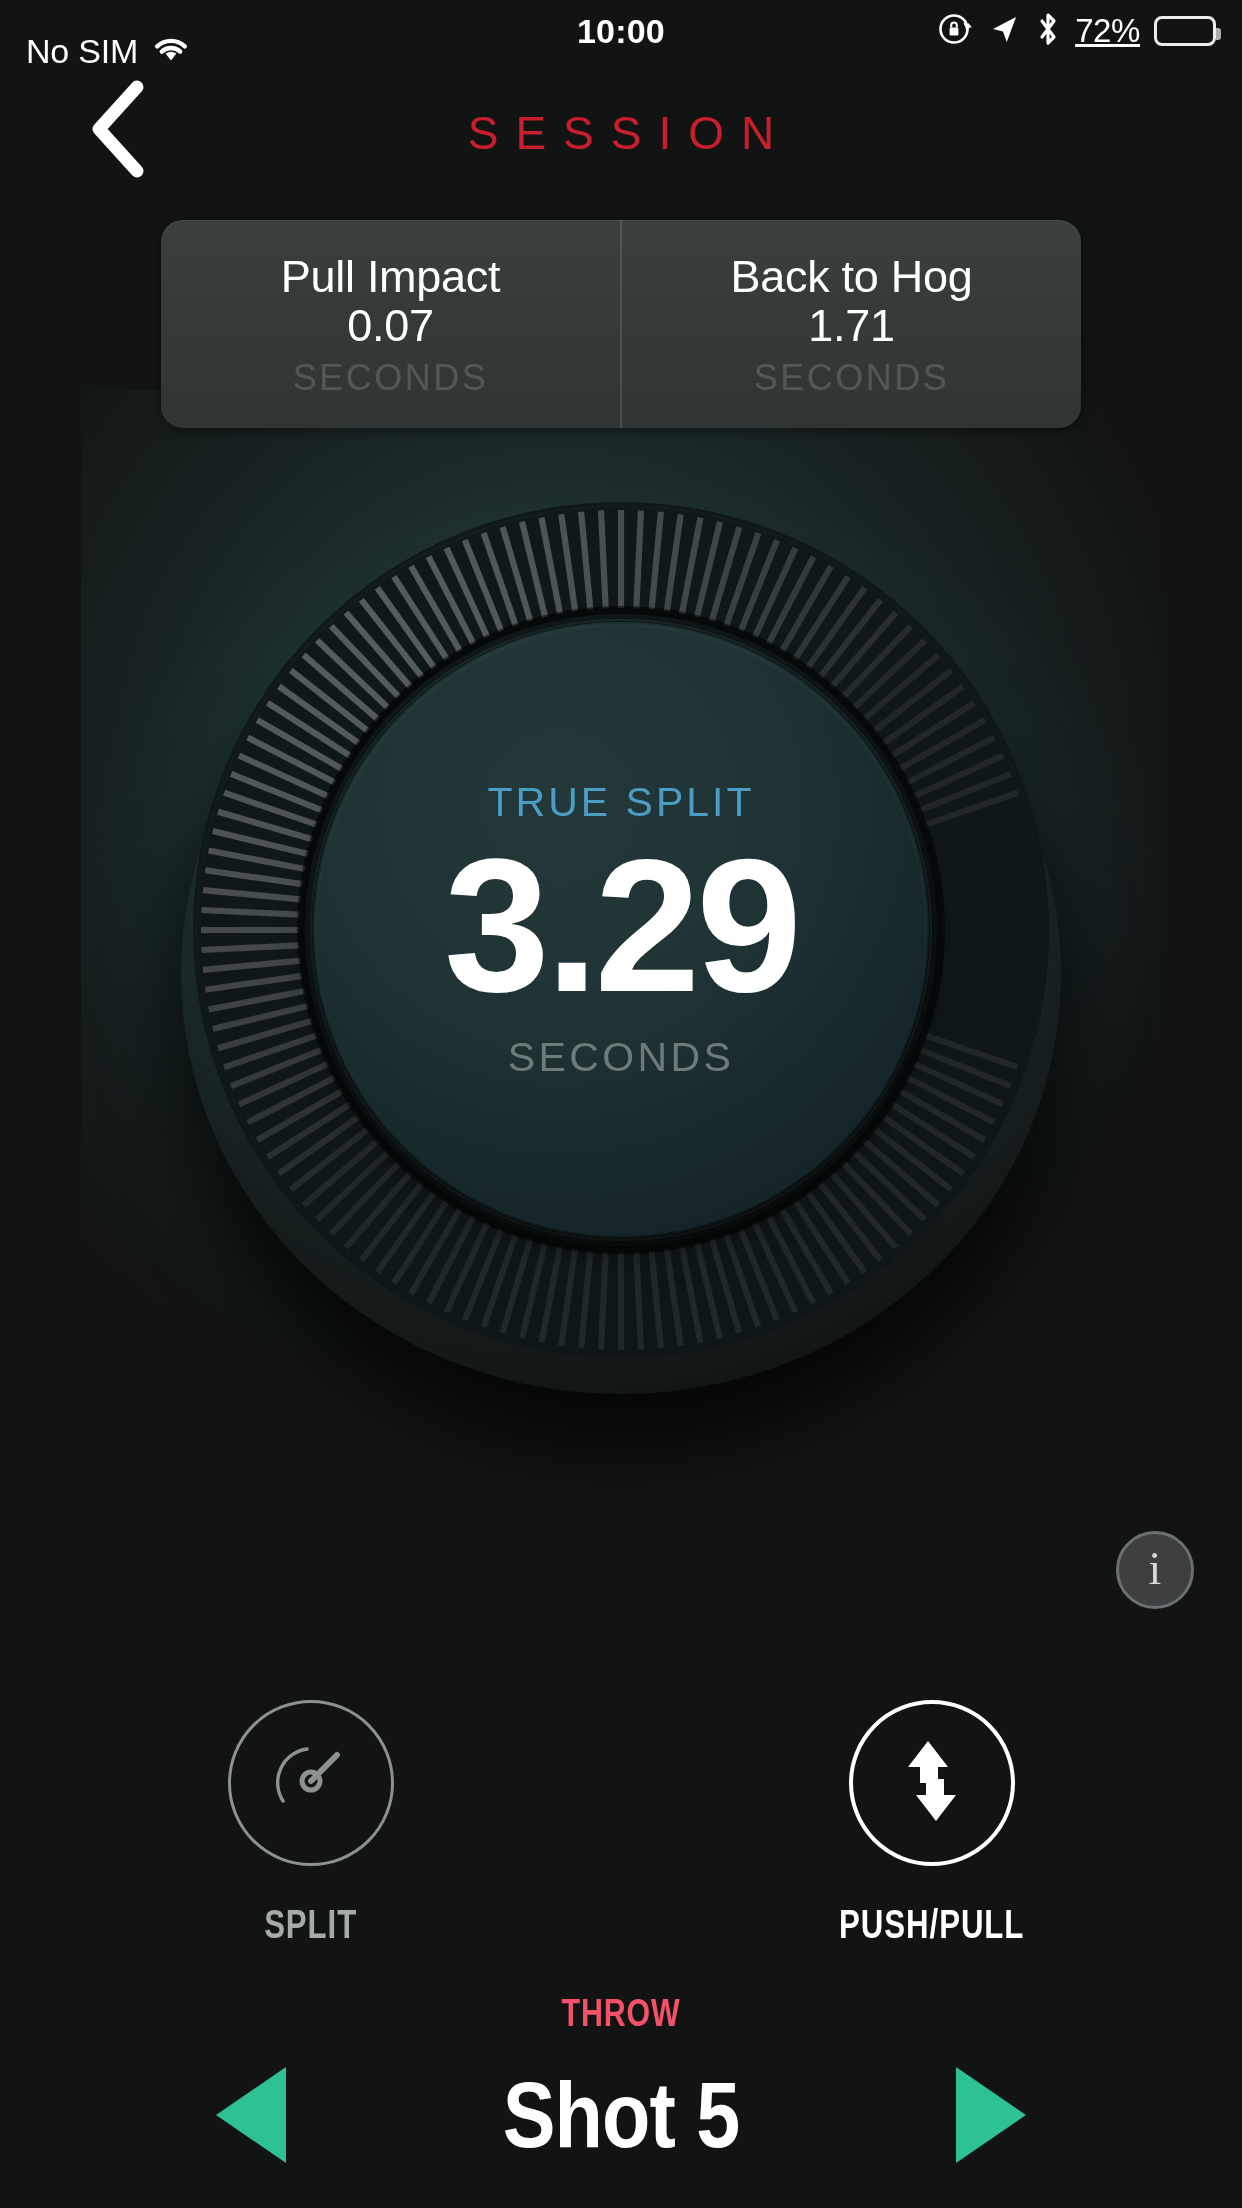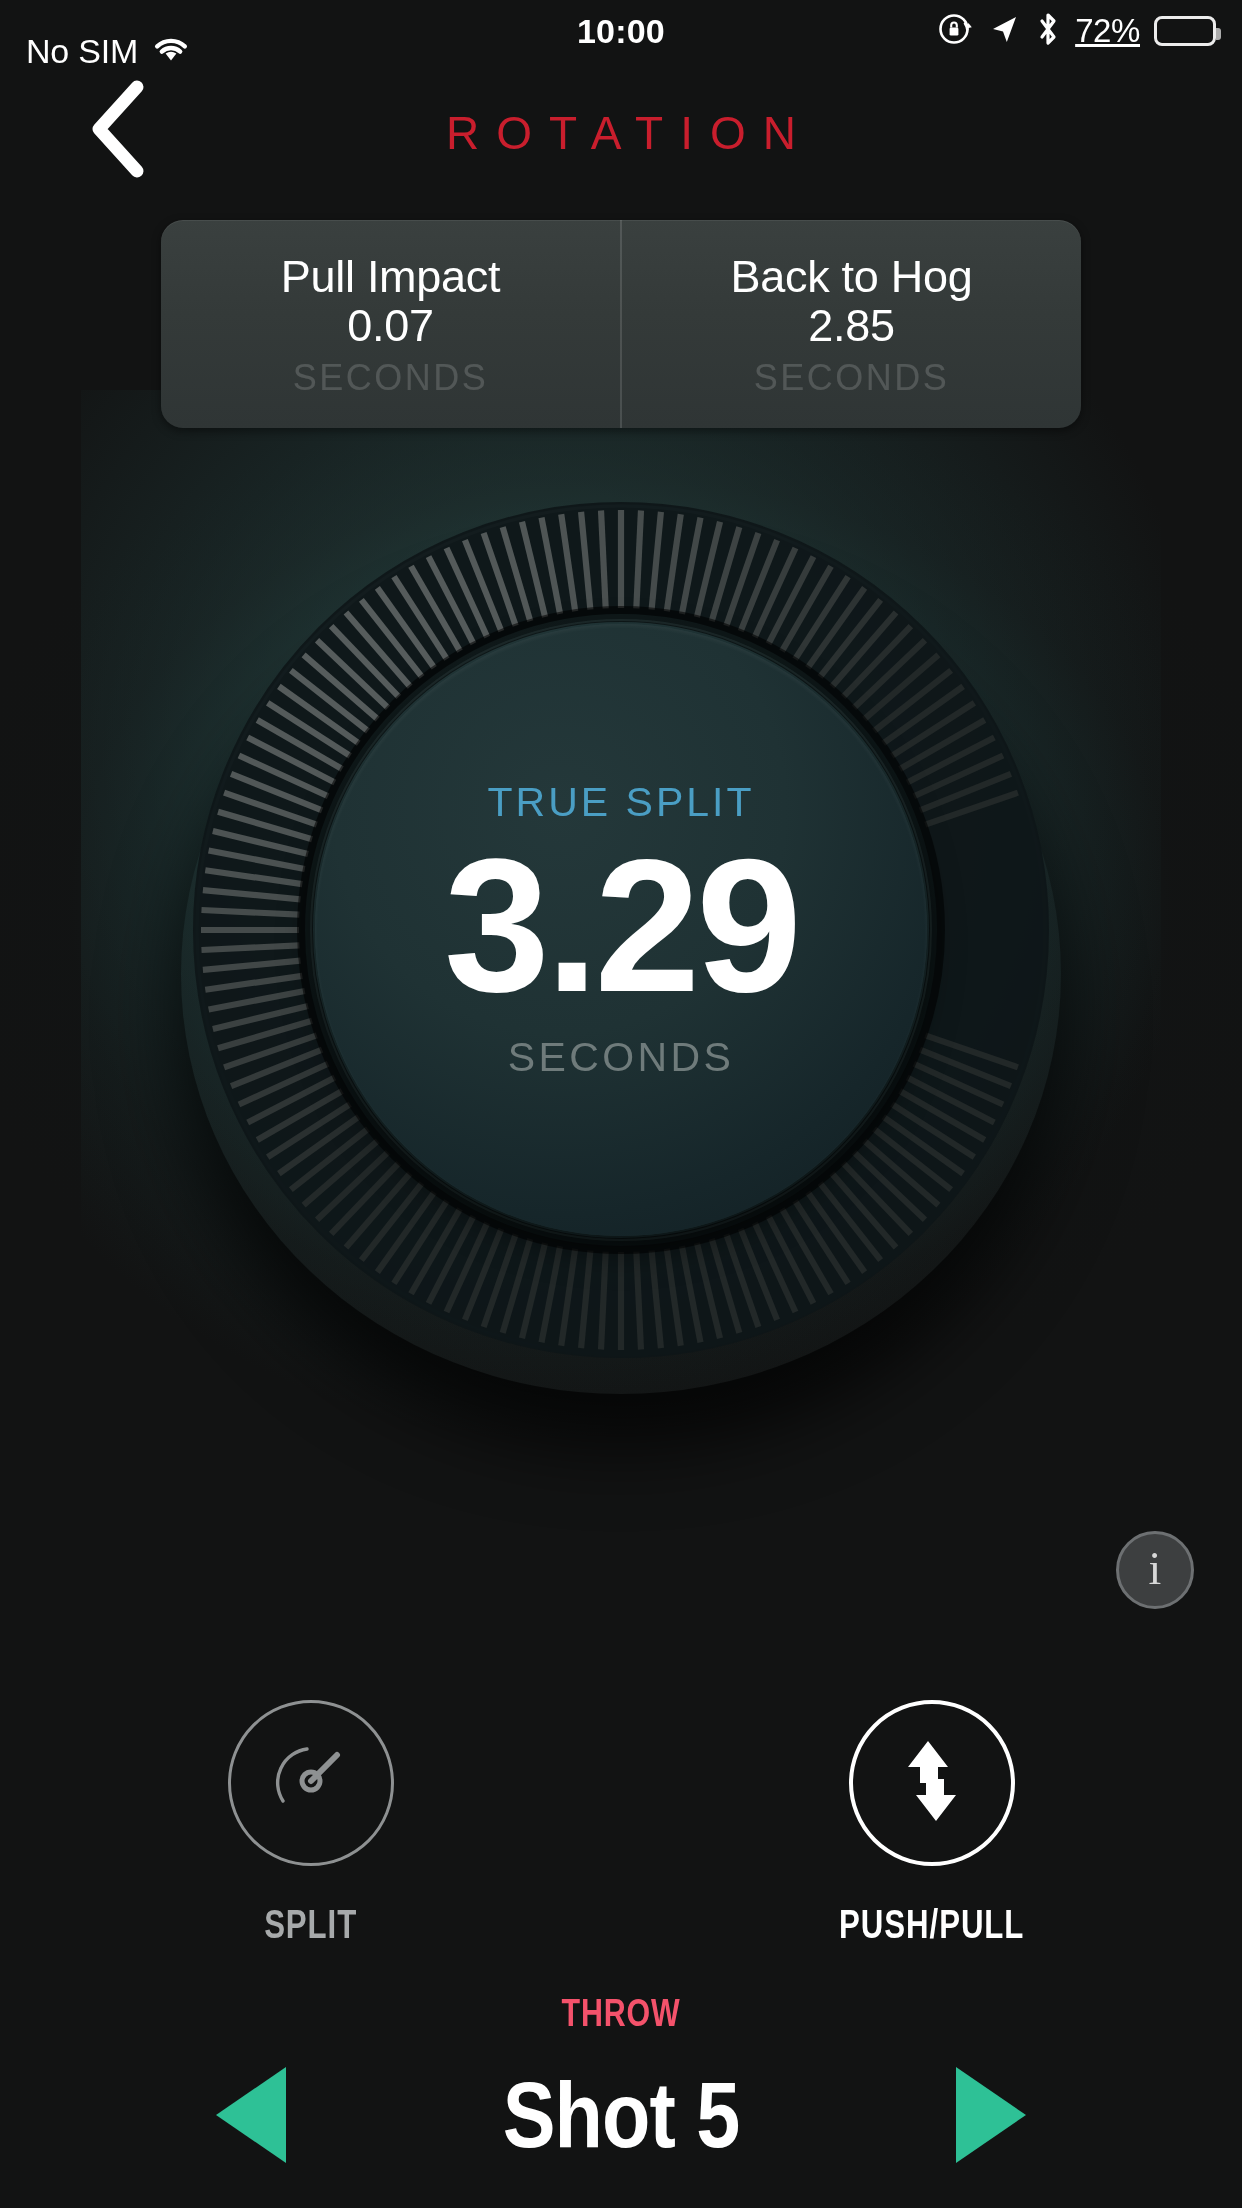--- a/index.html
+++ b/index.html
@@ -322,32 +322,32 @@
   </div>
 
   <div class="header">
     <div class="back-btn">
       <span>
         <svg width="72" height="104" viewBox="0 0 72 104">
           <path d="M56 10 L18 52 L56 94" stroke="#ffffff" stroke-width="13" fill="none" stroke-linecap="round" stroke-linejoin="round"></path>
         </svg>
       </span>
     </div>
-    <div class="page-title">ROTATION</div>
+    <div class="page-title">SESSION</div>
   </div>
 
   <div class="stats-card">
     <div class="stat">
       <div class="stat-label">Pull Impact</div>
       <div class="stat-value">0.07</div>
       <div class="stat-unit">SECONDS</div>
     </div>
     <div class="stat">
       <div class="stat-label">Back to Hog</div>
-      <div class="stat-value">2.85</div>
+      <div class="stat-value">1.71</div>
       <div class="stat-unit">SECONDS</div>
     </div>
   </div>
 
   <div class="dial-wrap">
     <div class="dial-shadow"></div>
 
     <svg class="dial-svg" viewBox="0 0 880 880">
       <defs>
         <radialGradient id="ringBase" cx="42%" cy="34%" r="72%">

